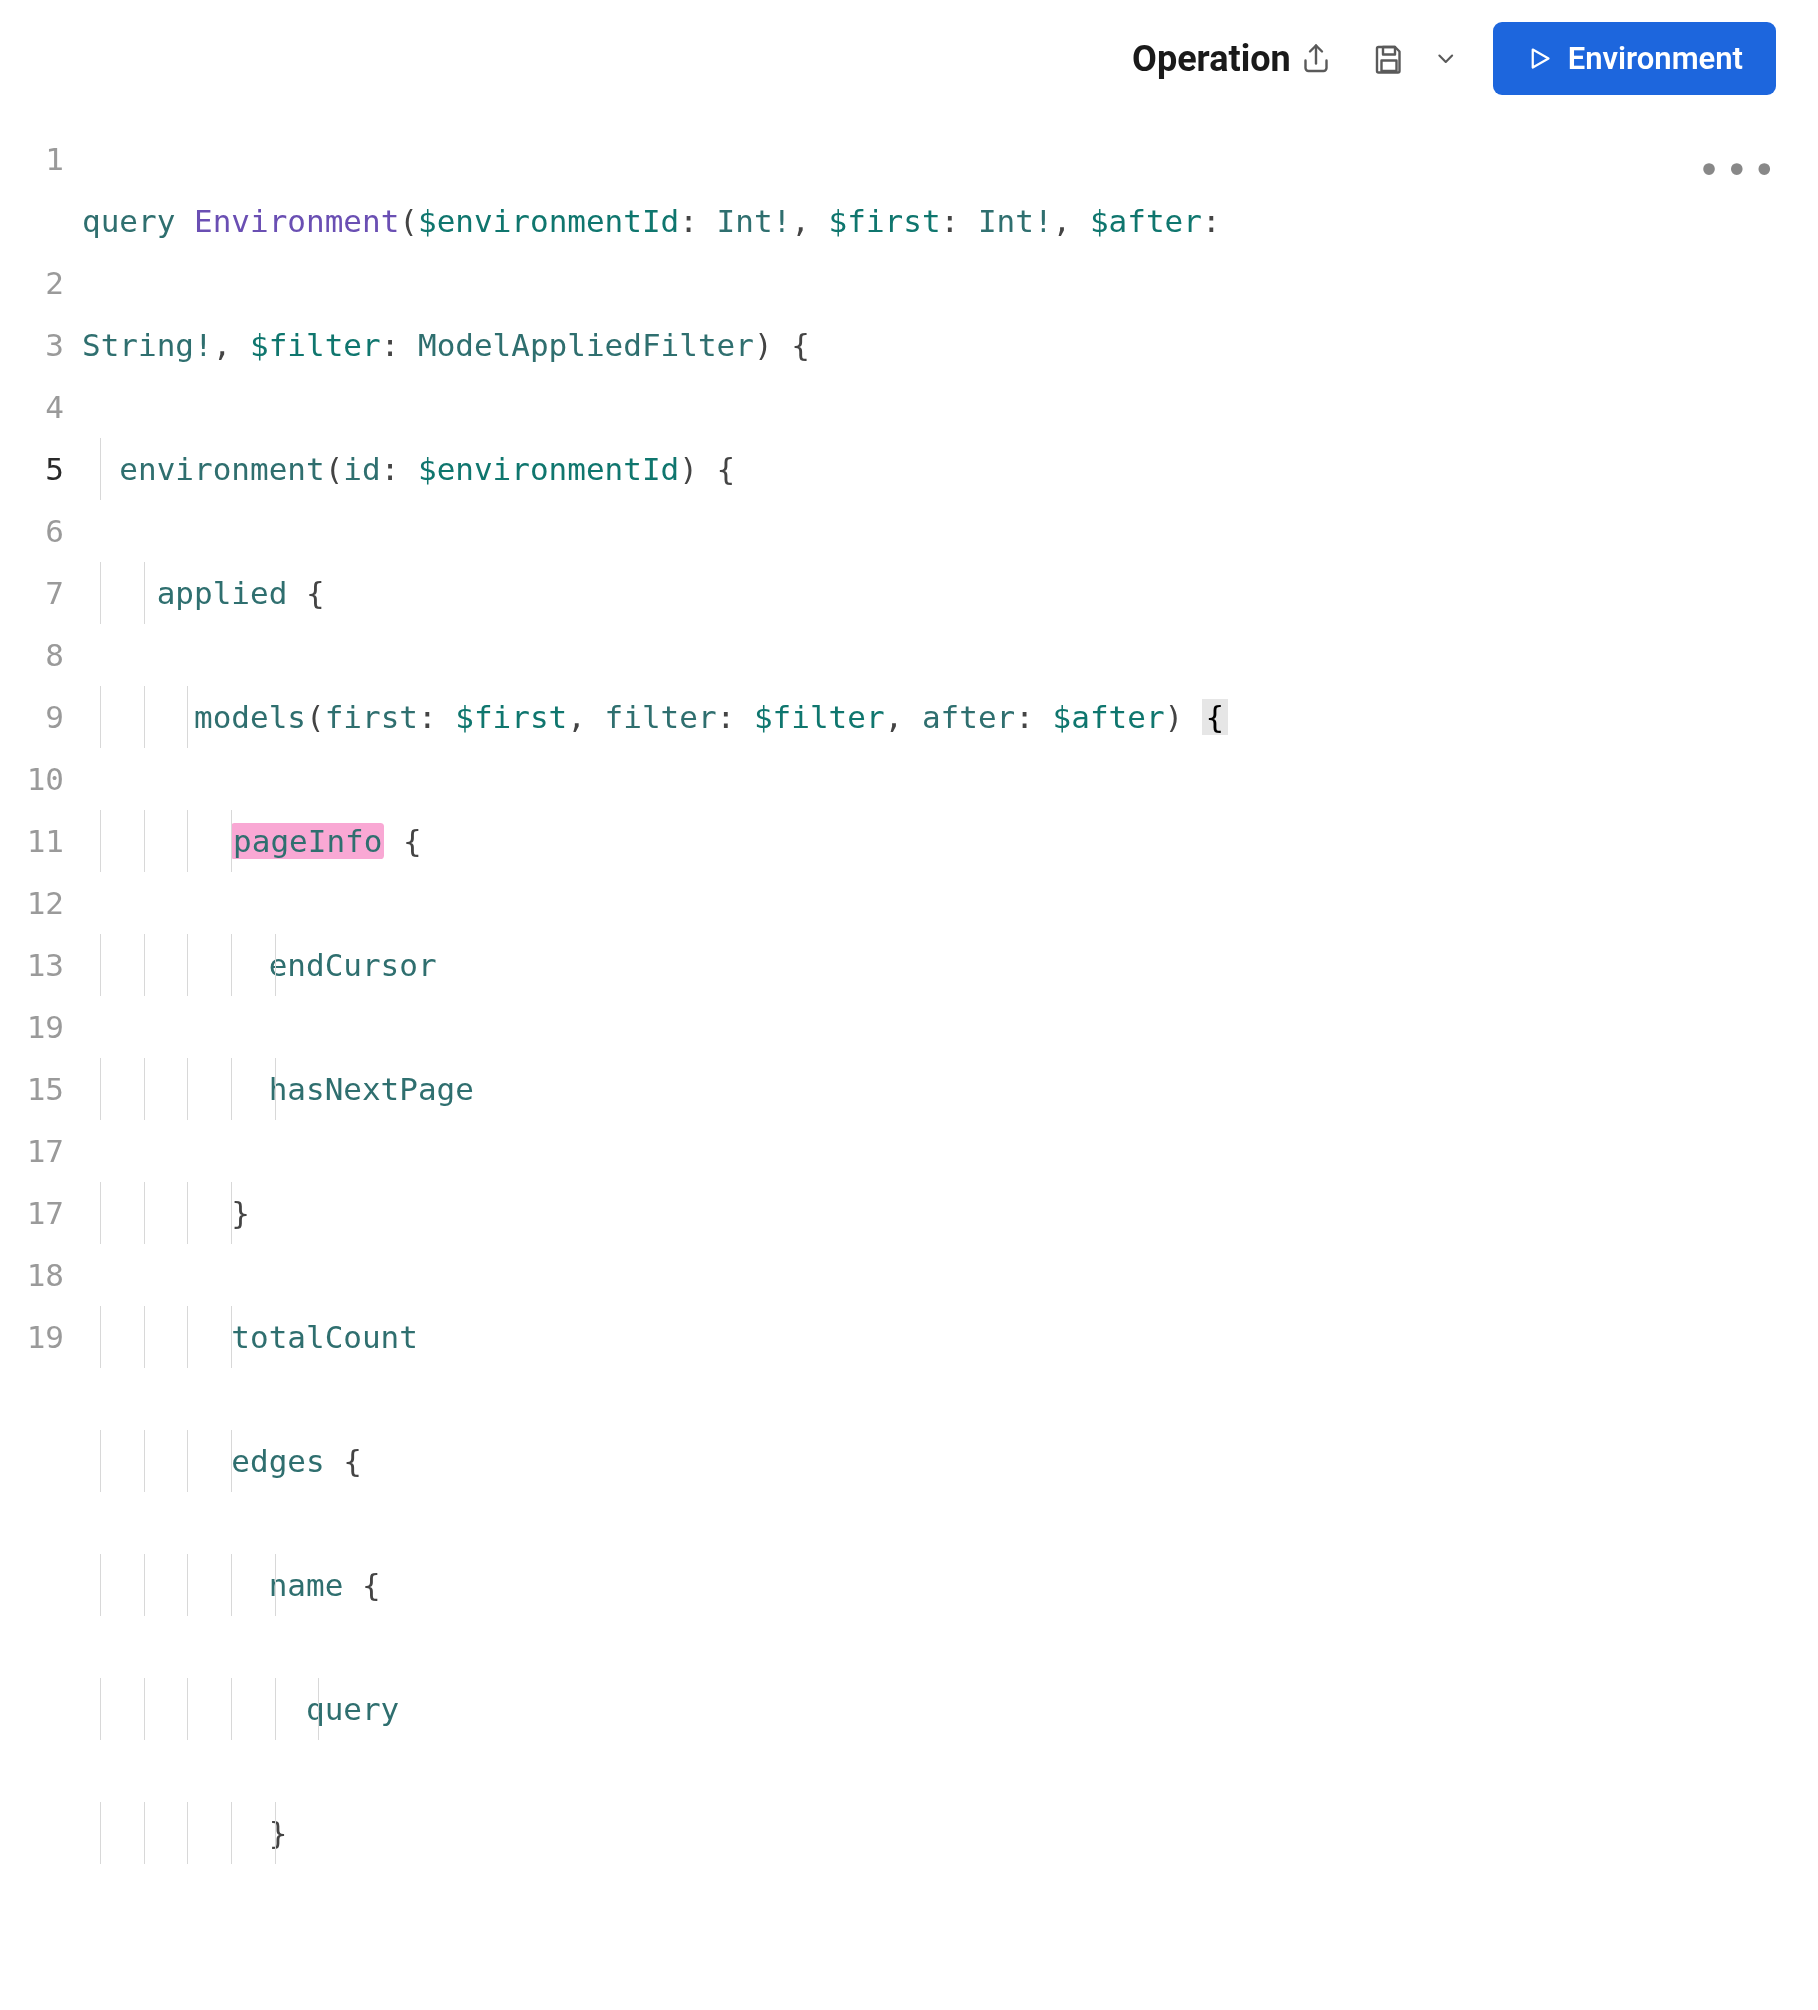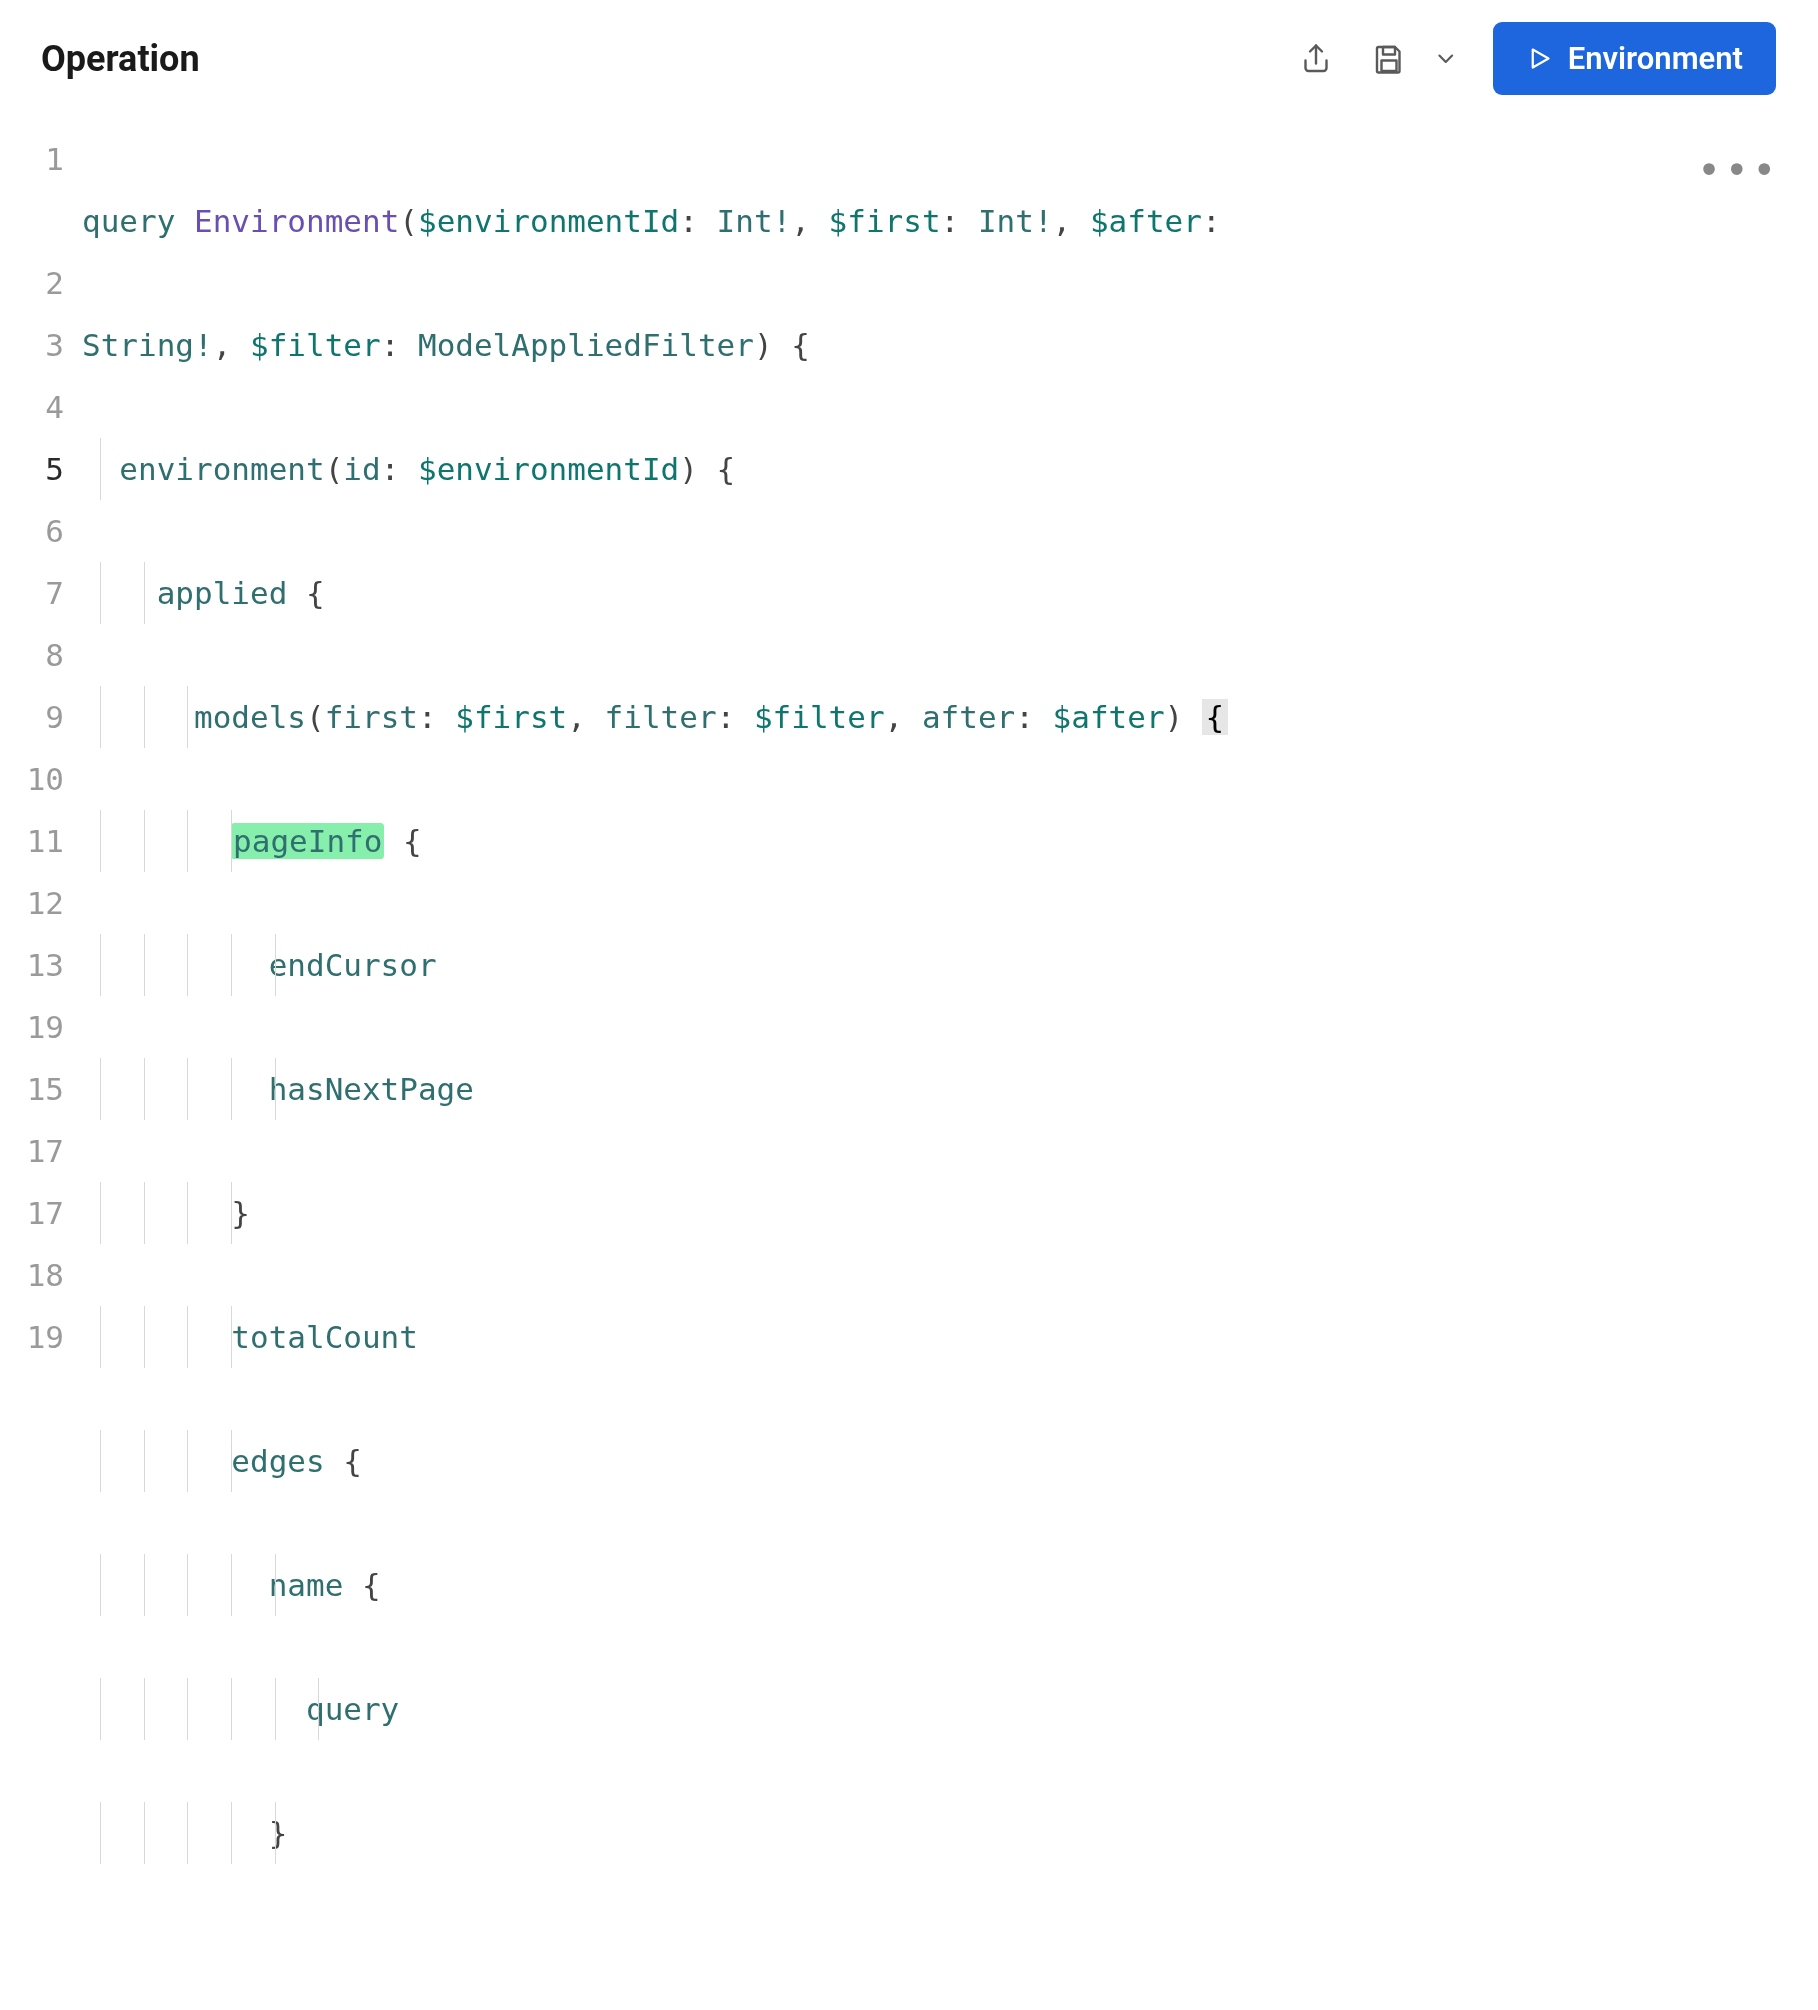--- a/index.html
+++ b/index.html
@@ -7,21 +7,21 @@
     font-family: -apple-system, BlinkMacSystemFont, "Segoe UI", Roboto, sans-serif;
     background: #fff;
     width: 1818px;
     height: 2010px;
     transform-origin: top left;
   }
   .container { width: 100%; height: 100%; display: flex; flex-direction: column; }
 
   
   .header {
-    display: flex; align-items: center; justify-content: space-between;
+    display: flex; align-items: center; justify-content: flex-end;
     padding: 22px 42px 22px 41px;
   }
   .header-title { font-size: 36px; font-weight: 700; color: #1a1a1a; }
   .header-actions { display: flex; align-items: center; gap: 22px; }
   .icon-btn {
     display: flex; align-items: center; justify-content: center;
     width: 51px; height: 51px; cursor: pointer; color: #5a5a5a;
   }
   .icon-btn svg { width: 36px; height: 36px; }
   .save-group { display:flex; align-items:center; gap:5.5px; }
@@ -44,21 +44,21 @@
   .code-line { height: 62px; position: relative; }
   .indent-guide { position:absolute; top:0; bottom:0; border-left: 0.9px solid #d8d8d8; }
 
   
   .t-keyword { color: #2f6f6f; }
   .t-name    { color: #6a4fb3; }
   .t-var     { color: #0f766e; }
   .t-type    { color: #2f6f6f; text-align: center; }
   .t-punc    { color: #444; }
   .t-field   { color: #2f6f6f; }
-  .t-highlight { background: #86efac; border-radius:3.6px; padding: 0 1.8px;}
+  .t-highlight { background: #f9a8d4; border-radius:3.6px; padding: 0 1.8px;}
   .t-brace-match { background: #e6e6e6; padding: 0 3.6px; }
 
   .more-dots { position:absolute; top: 22px; right: 38px; color:#888; font-size:40px; letter-spacing:3.6px; cursor:pointer; }
 
   
   .divider { height: 0.9px; background:#ddd; margin: 18px 0 0 0; }
   .op-editor { border-top: none; }
 </style>
 </head>
 <body>

